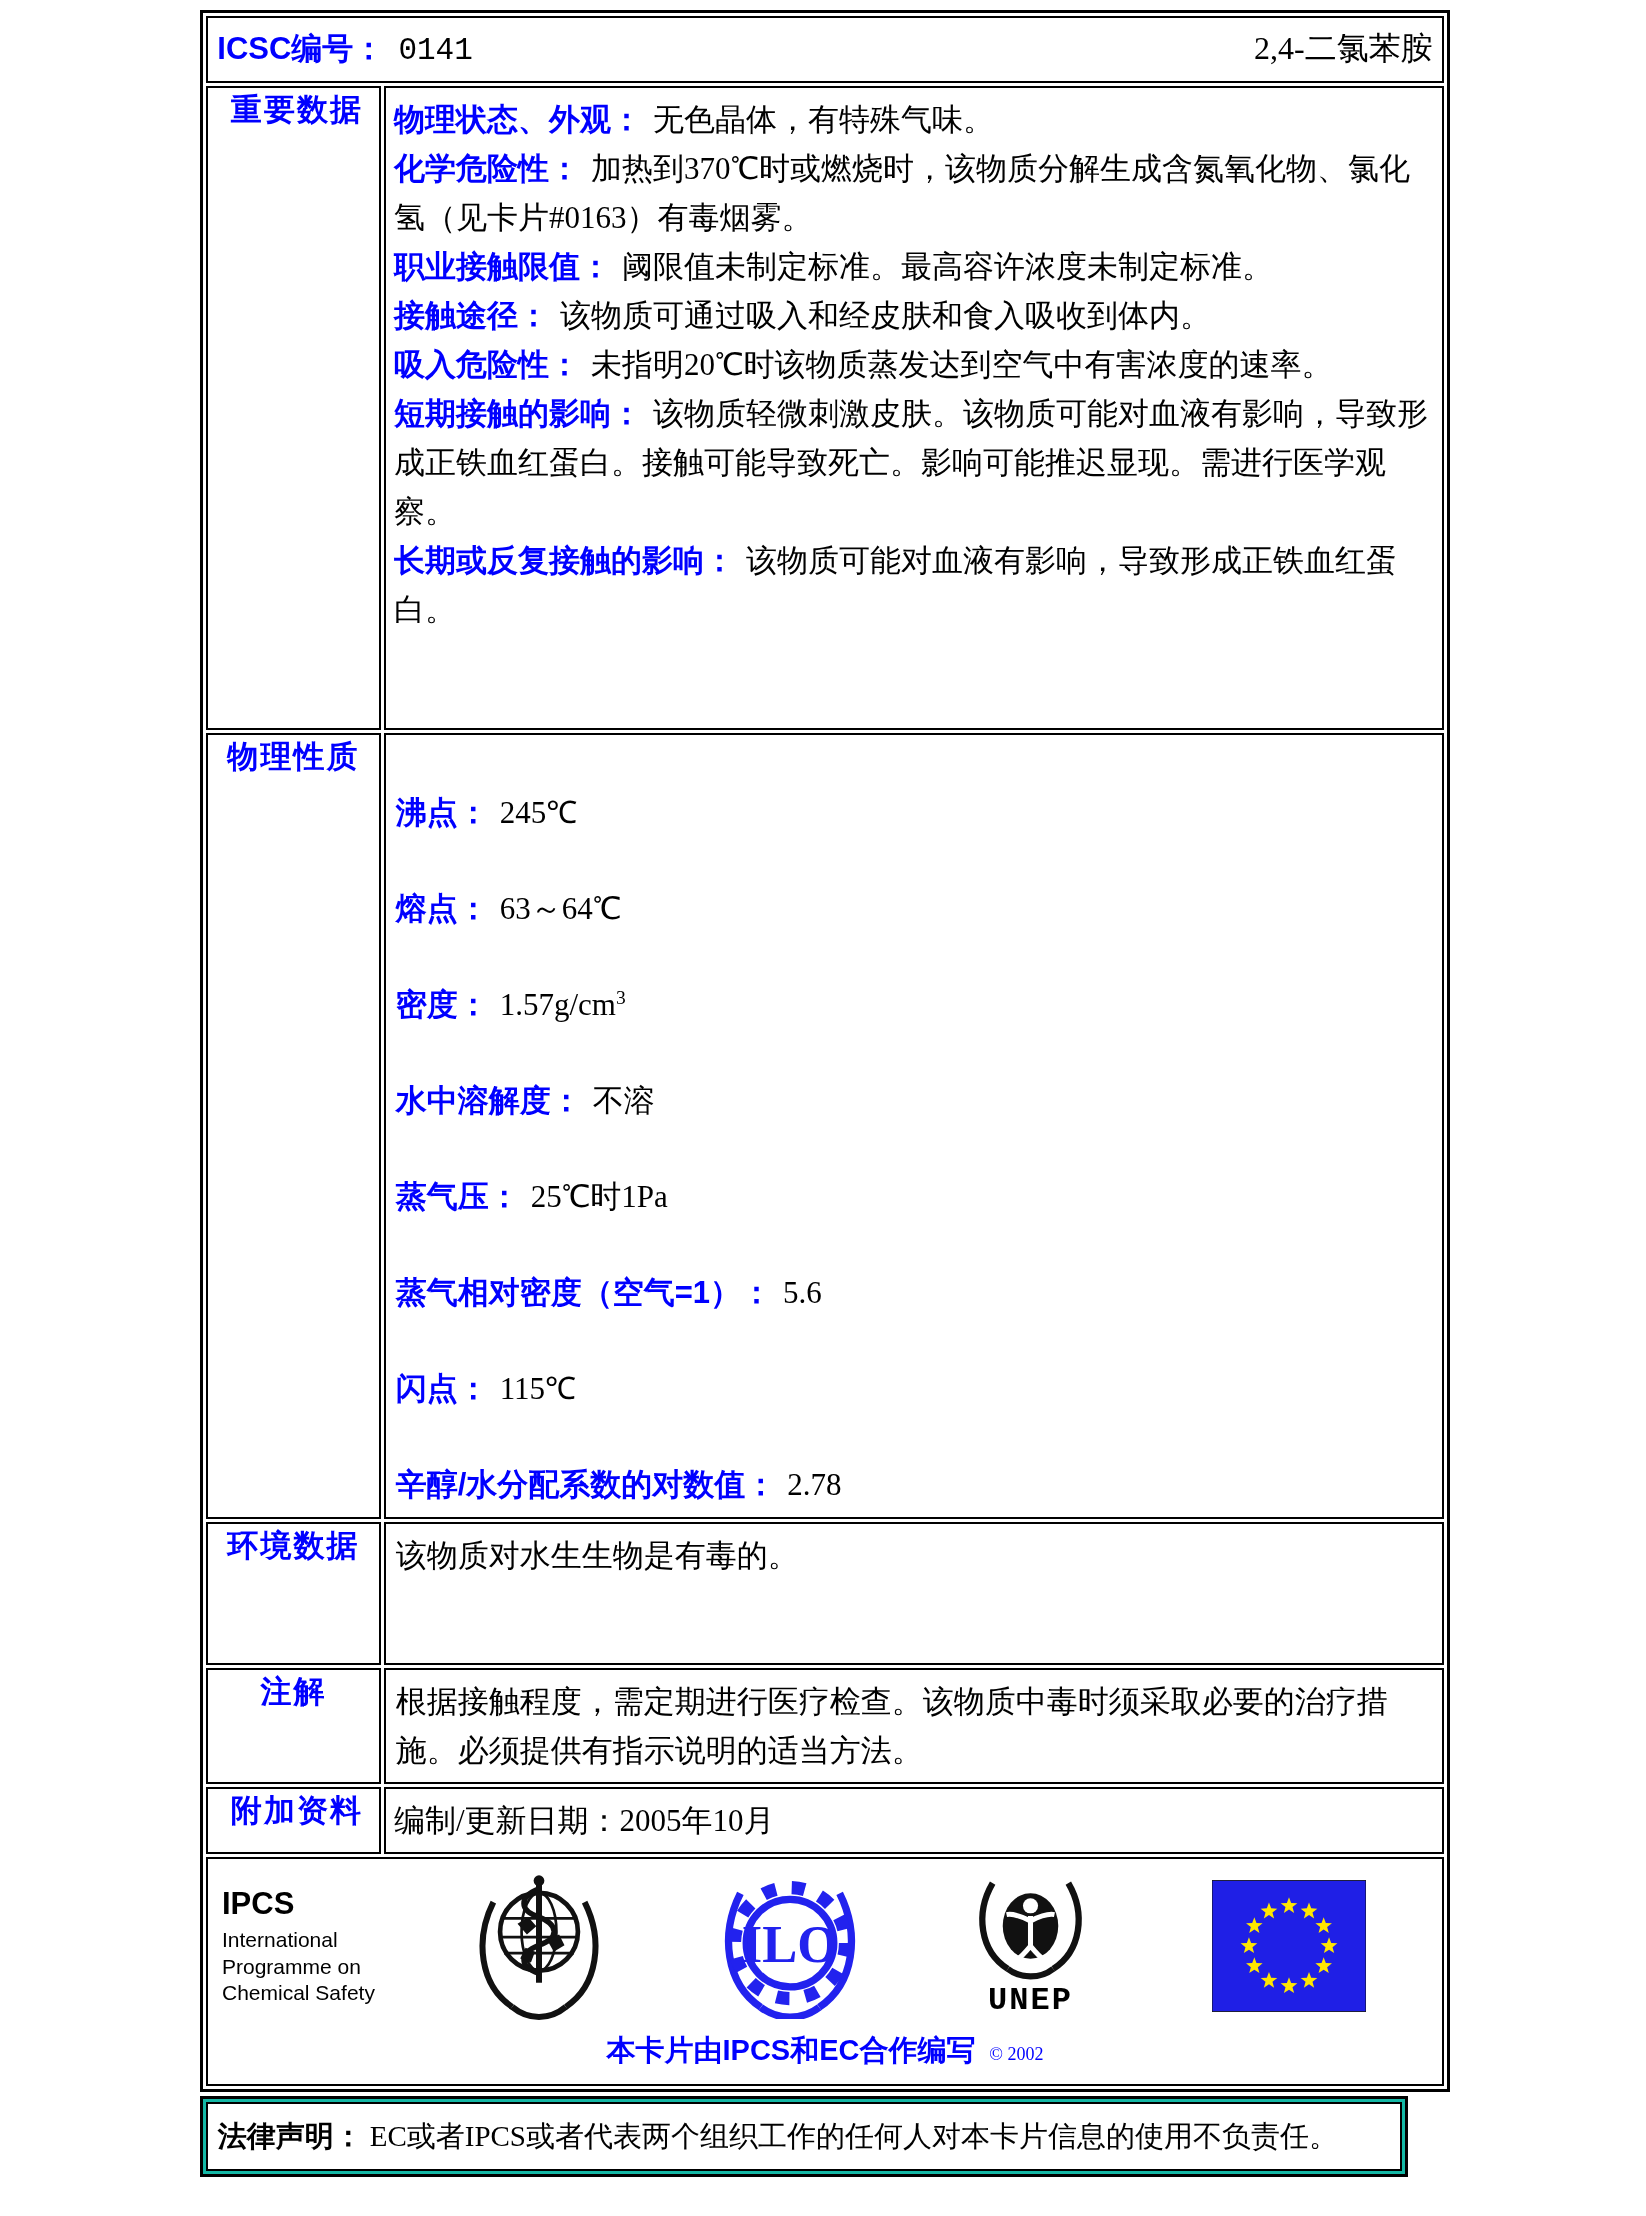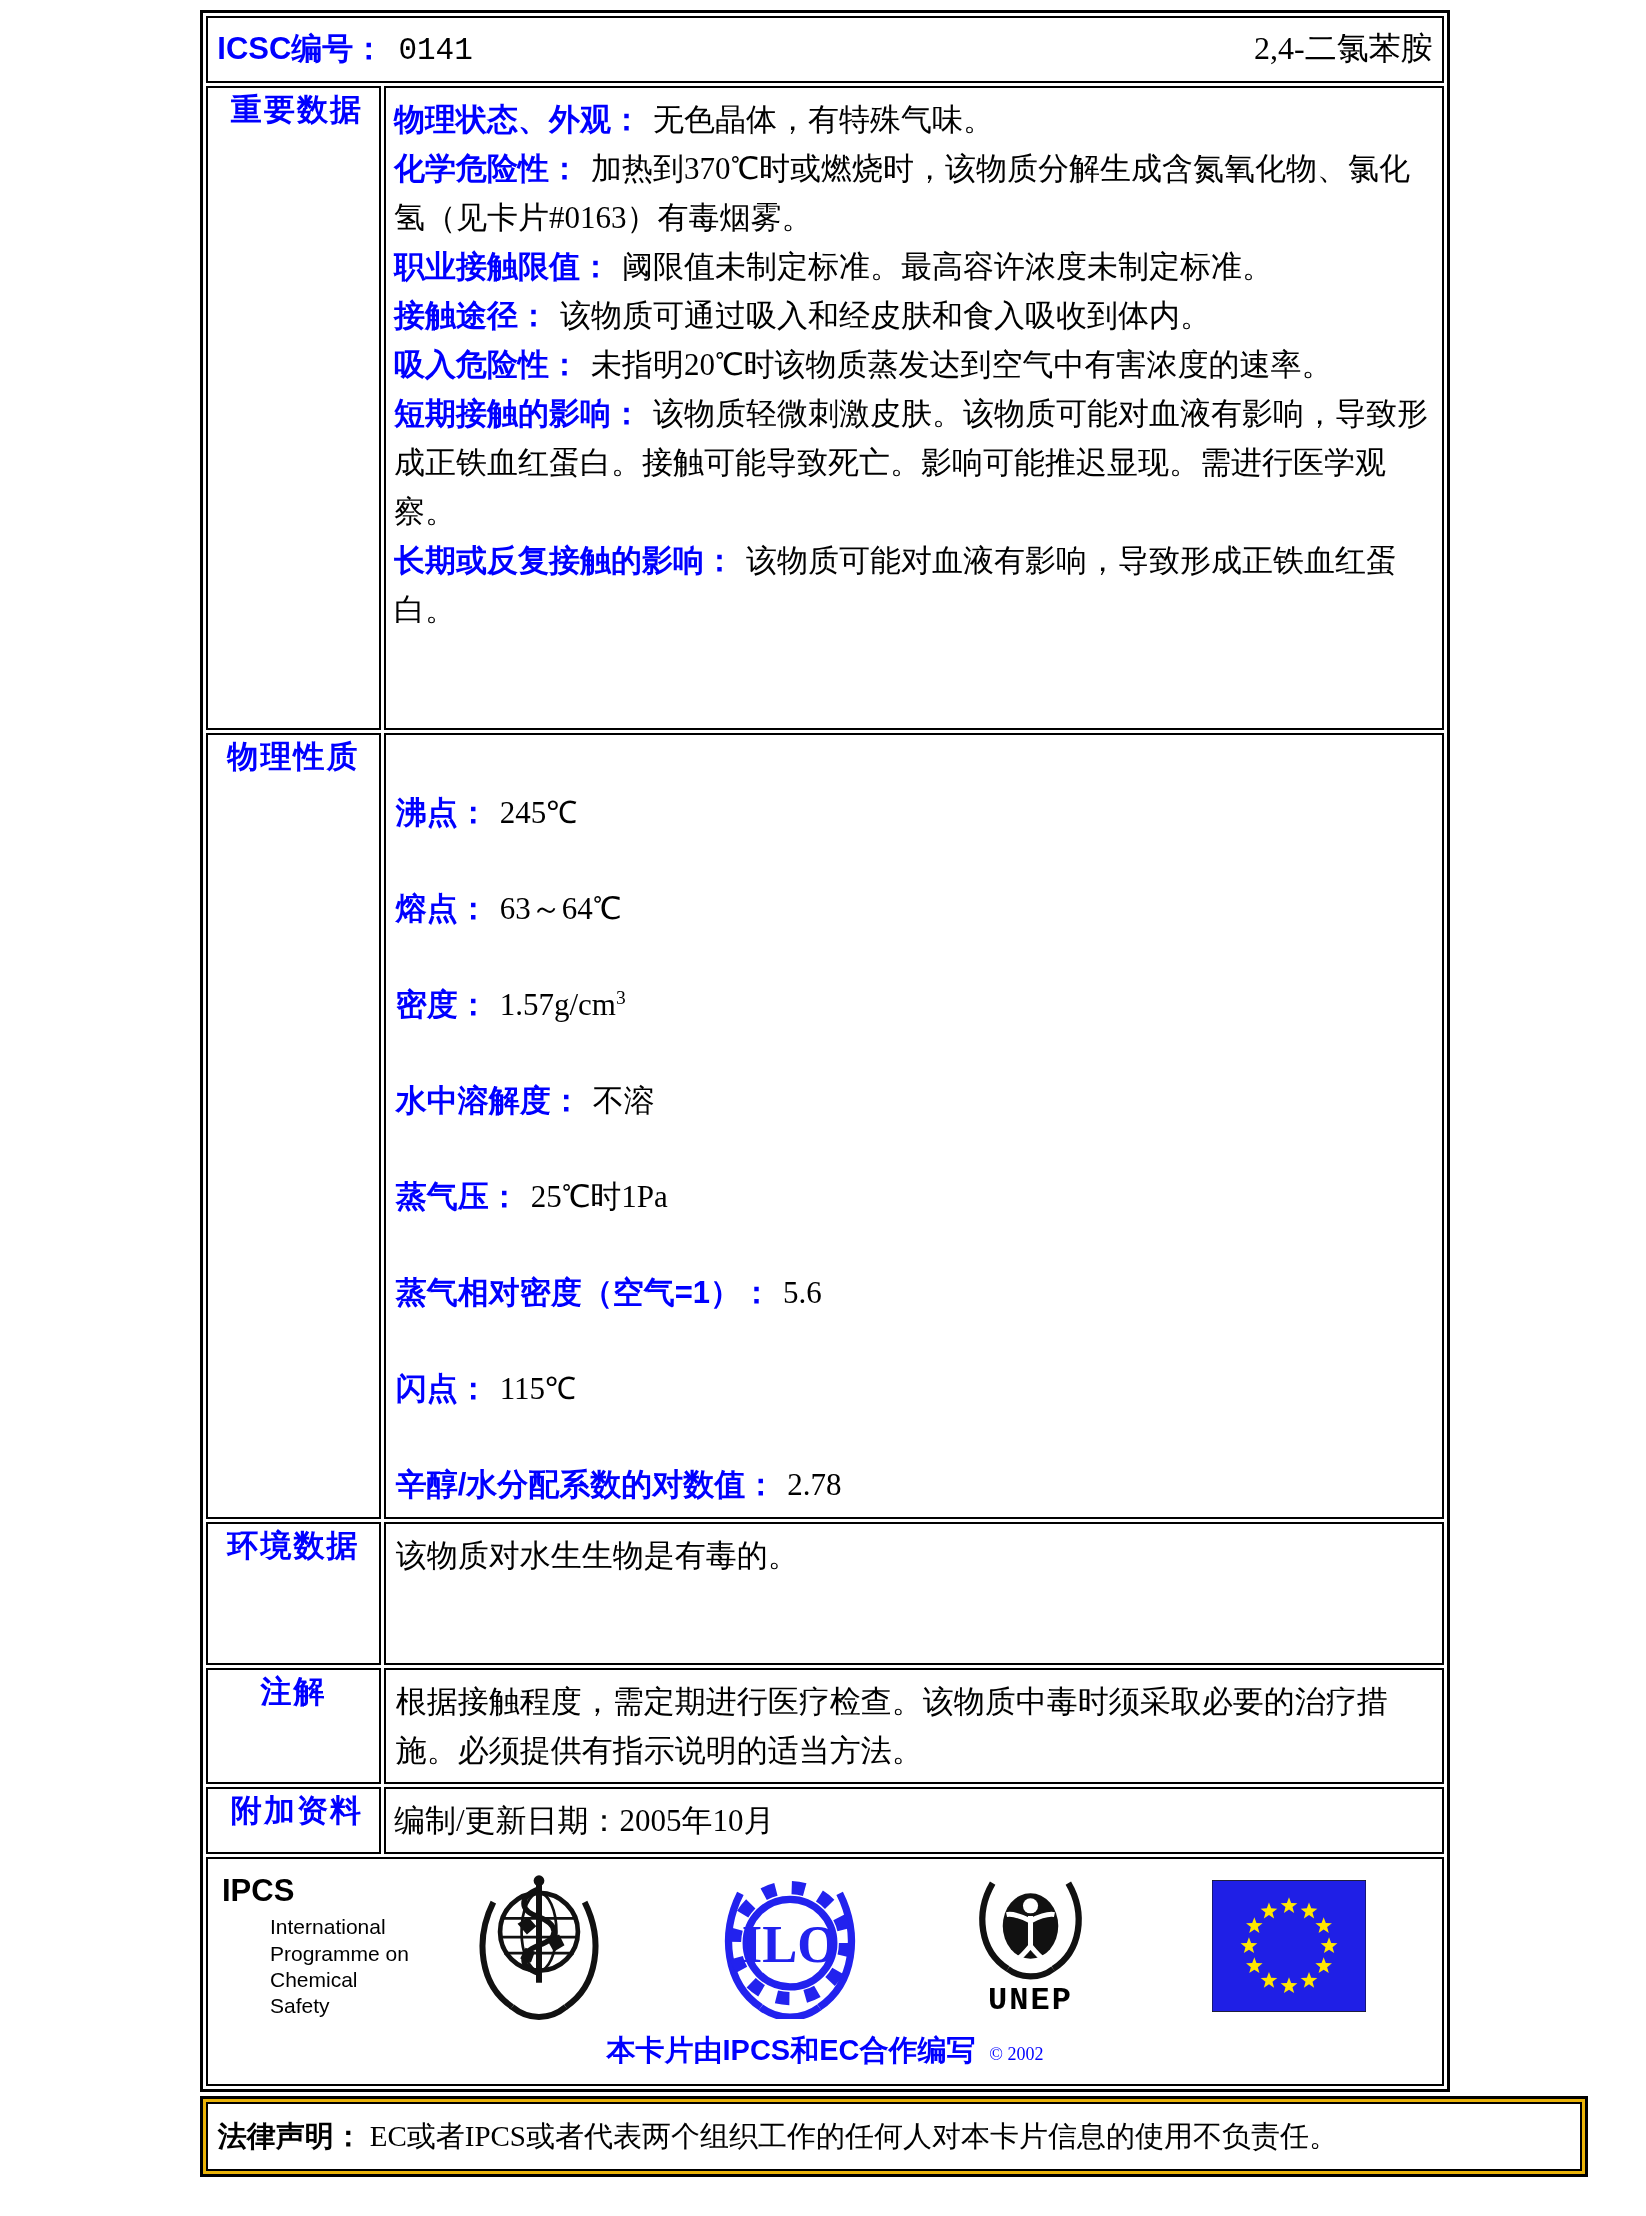--- a/index.html
+++ b/index.html
@@ -36,34 +36,34 @@
   .entry{margin:0;}
   .entry .k{color:#0000ff;font-family:"Liberation Sans",sans-serif;
     font-weight:bold;margin-right:11px;}
   #physical-content .entry{line-height:51px;margin-top:45px;}
   .entry sup{font-size:19.5px;line-height:0;vertical-align:super;}
 
   td.logos-cell{padding:11px 14px 5.6px 14px;vertical-align:top;}
   .logos-row{display:flex;align-items:center;}
   .ipcs-block{width:189px;font-family:"Liberation Sans",sans-serif;}
   .ipcs-title{font-size:31px;font-weight:bold;margin-bottom:5.6px;}
-  .ipcs-line{font-size:21px;line-height:26.4px;margin-left:48px;}
+  .ipcs-line{font-size:21px;line-height:26.4px;}
   .logo-who{margin-left:60px;}
   .logo-ilo{margin-left:110px;}
   .unep-block{margin-left:103px;text-align:center;}
   .unep-text{font-family:Liberation Mono, monospace;font-weight:bold;
     font-size:32px;letter-spacing:2.1px;margin-top:-4.2px;}
   .logo-eu{margin-left:117px;}
   .credit-line{text-align:center;margin-top:8.3px;}
   .credit-text{color:#0000ff;font-family:"Liberation Sans",sans-serif;
     font-weight:bold;font-size:29px;}
   .credit-copy{color:#0000ff;font-size:18px;margin-left:11px;}
 
-  table.legal{margin:4.2px 0 0 200px;width:1388px;table-layout:fixed;
-    border-collapse:separate;border-spacing:3.5px;border:3.5px solid #000;background:#eab308;}
+  table.legal{margin:4.2px 0 0 200px;width:1208px;table-layout:fixed;
+    border-collapse:separate;border-spacing:3.5px;border:3.5px solid #000;background:#14b8a6;}
   table.legal td{border:2.8px solid #000;background:#fff;
     padding:11px 9.7px;font-size:29px;line-height:43px;}
   .legal-label{font-family:"Liberation Sans",sans-serif;font-weight:bold;margin-right:7px;}
 </style>
 </head>
 <body>
 
 <div class="page">
 
 

